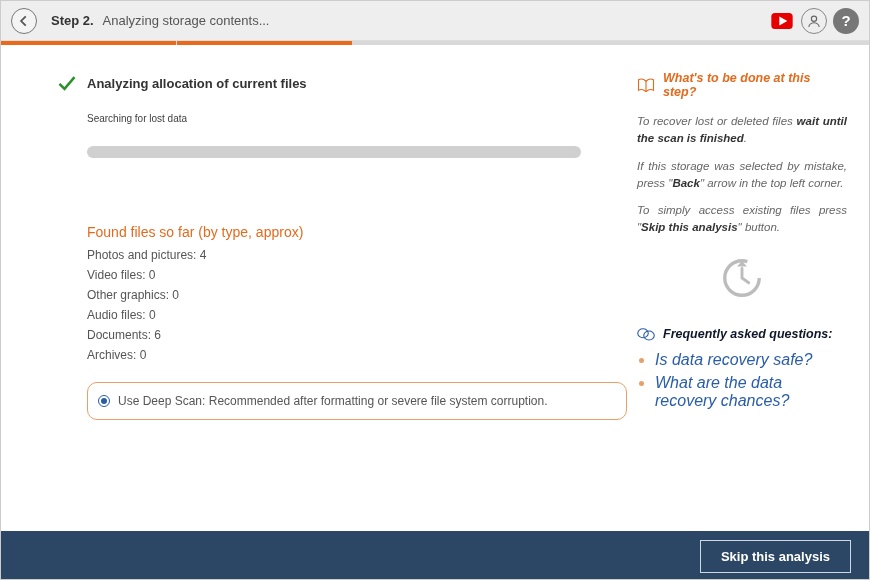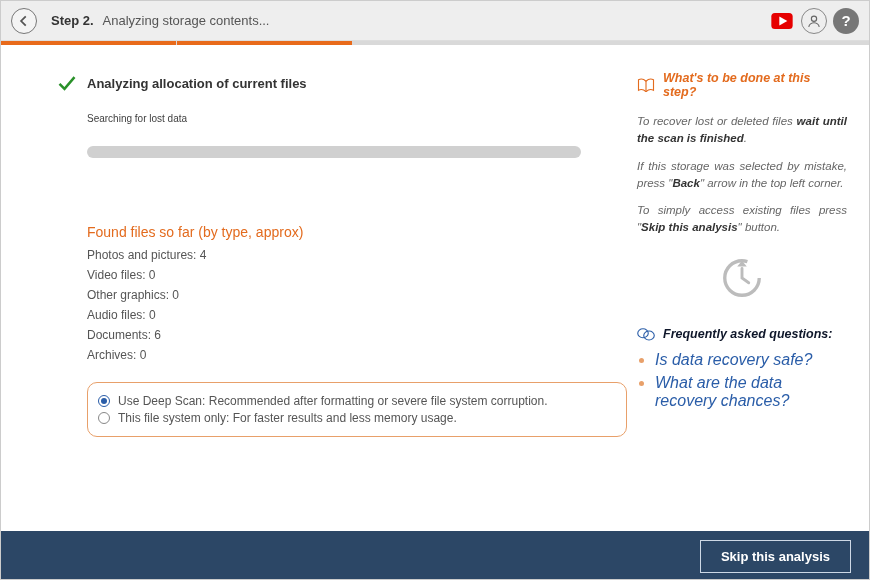--- a/index.html
+++ b/index.html
@@ -268,24 +268,20 @@
           <div>Documents: 6</div>
           <div>Archives: 0</div>
         </div>
       </div>
 
       <div class="scan-options">
         <div class="opt-row">
           <span class="radio on"></span>
           <span>Use Deep Scan: Recommended after formatting or severe file system corruption.</span>
         </div>
-        <div class="opt-row">
-          <span class="radio off"></span>
-          <span>This file system only: For faster results and less memory usage.</span>
-        </div>
       </div>
     </div>
 
   </div>
 
   <div class="side">
     <div class="side-head">
       <svg width="18" height="14" viewBox="0 0 24 18">
           <path d="M2 2c4-2 8 0 10 2 2-2 6-4 10-2v14c-4-2-8 0-10 2-2-2-6-4-10-2z" fill="none" stroke="#e36b1e" stroke-width="1.5"></path>
           <path d="M12 4v14" stroke="#e36b1e" stroke-width="1.5"></path>

